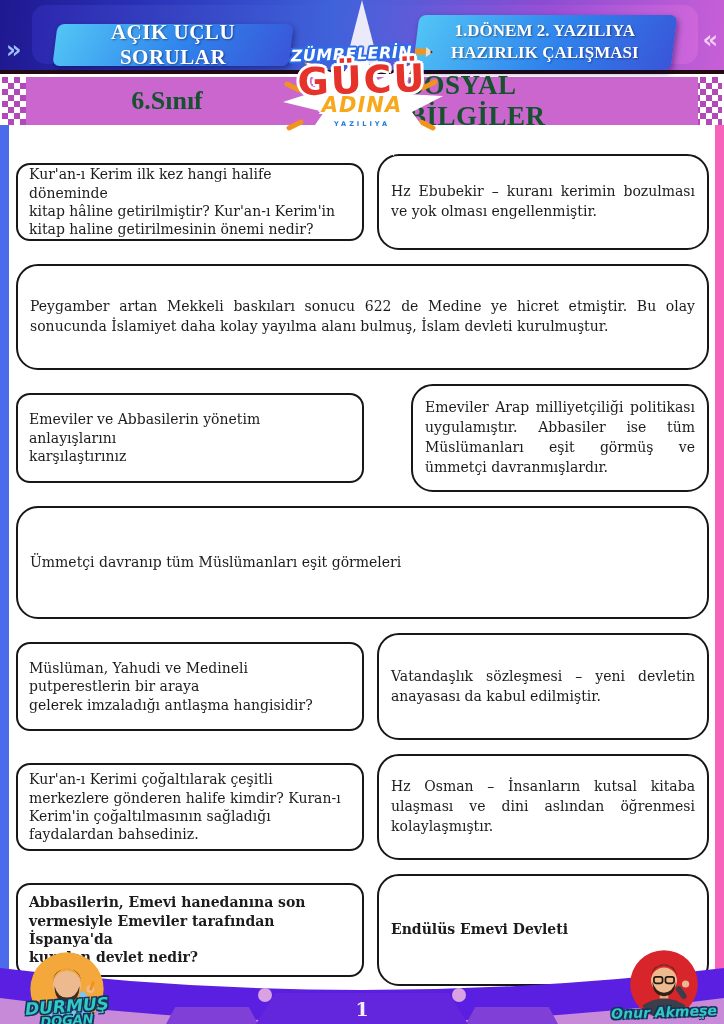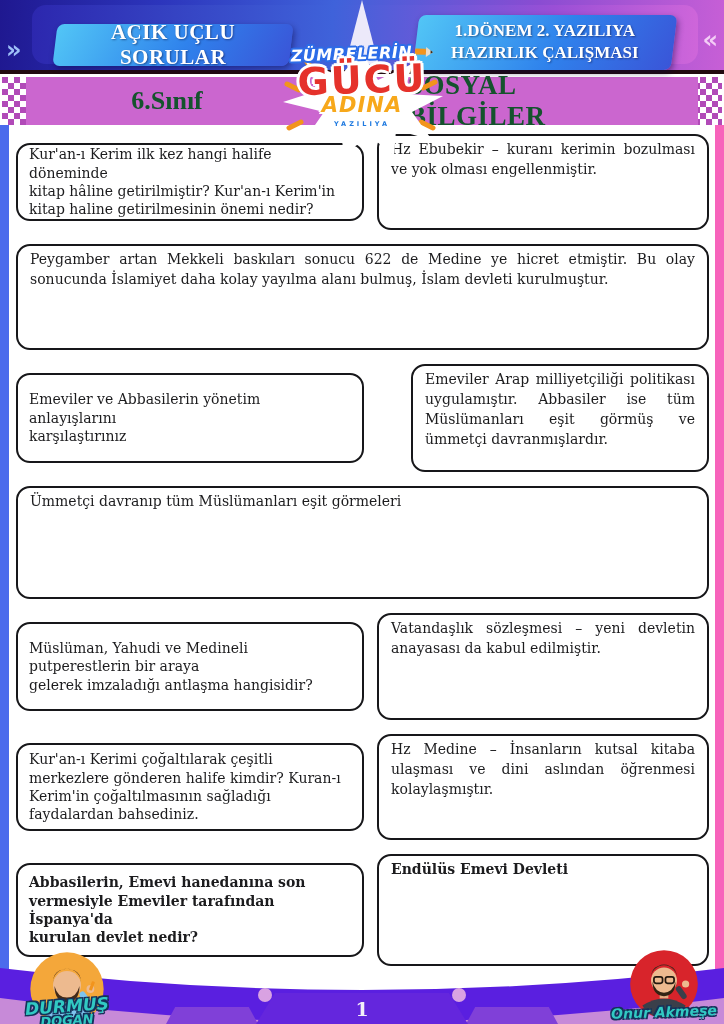--- a/index.html
+++ b/index.html
@@ -58,29 +58,29 @@
     justify-content:center;z-index:3;font-family:"Liberation Serif",serif;font-weight:bold;color:#14532d;}
   .grade-label{left:62px;width:210px;font-size:26px;}
   .subject-label{left:408px;width:240px;font-size:27px;letter-spacing:.5px;}
 
   
   .strip{position:absolute;top:125px;bottom:0;width:9px;z-index:1;}
   .strip.l{left:0;background:#4b6bec;}
   .strip.r{right:0;background:#f763bb;}
 
   
-  .content{position:absolute;top:134px;left:16px;right:15px;z-index:5;}
+  .content{position:absolute;top:154px;left:16px;right:15px;z-index:5;}
   .qa-row{display:flex;gap:13px;margin-bottom:14px;}
   .qwrap{width:348px;flex:0 0 348px;display:flex;align-items:center;}
   .qbox{width:100%;height:calc(100% - 0px);box-sizing:border-box;border:2.5px solid #17171a;
     border-radius:14px;padding:8px 11px;display:flex;align-items:center;
     font-size:14px;line-height:1.32;color:#1c1c1e;background:#fff;overflow:hidden;}
   .qbox span{white-space:pre-line;}
-  .abox{flex:1;box-sizing:border-box;border:2.5px solid #17171a;border-radius:14px;
-    padding:4px 12px;display:flex;flex-direction:column;
+  .abox{flex:1;box-sizing:border-box;border:2.5px solid #17171a;border-radius:22px;
+    padding:4px 12px;display:flex;flex-direction:column;justify-content:center;
     font-size:14px;line-height:1.42;color:#1c1c1e;text-align:justify;background:#fff;overflow:hidden;}
   .r1{height:96px;} .r2{height:106px;} .r3{height:108px;gap:47px;} .r4{height:113px;}
   .r5{height:107px;} .r6{height:106px;} .r7{height:112px;font-weight:bold;}
   .r1 .qwrap,.r2 .qwrap,.r3 .qwrap,.r4 .qwrap,.r5 .qwrap,.r6 .qwrap,.r7 .qwrap{padding:9px 0;box-sizing:border-box;}
 
   
   .footer-base{position:absolute;bottom:0;left:0;right:0;height:30px;background:#c78ad8;z-index:9;}
   .footer-curve{position:absolute;bottom:0;left:0;width:724px;height:72px;z-index:10;}
   .tab-side{position:absolute;bottom:0;width:92px;height:17px;background:#8040d8;z-index:11;
     clip-path:polygon(10% 0,90% 0,100% 100%,0 100%);}
@@ -209,21 +209,21 @@
     <div class="qa-row r6">
       <div class="qwrap">
           <div class="qbox">
             <span>Kur'an-ı Kerimi çoğaltılarak çeşitli
 merkezlere gönderen halife kimdir? Kuran-ı
 Kerim'in çoğaltılmasının sağladığı
 faydalardan bahsediniz.</span>
           </div>
         </div>
       <div class="abox">
-          <span>Hz Medine – İnsanların kutsal kitaba ulaşması ve dini aslından öğrenmesi kolaylaşmıştır.</span>
+          <span>Hz Osman – İnsanların kutsal kitaba ulaşması ve dini aslından öğrenmesi kolaylaşmıştır.</span>
         </div>
     </div>
     <div class="qa-row r7">
       <div class="qwrap">
           <div class="qbox">
             <span>Abbasilerin, Emevi hanedanına son
 vermesiyle Emeviler tarafından İspanya'da
 kurulan devlet nedir?</span>
           </div>
         </div>

